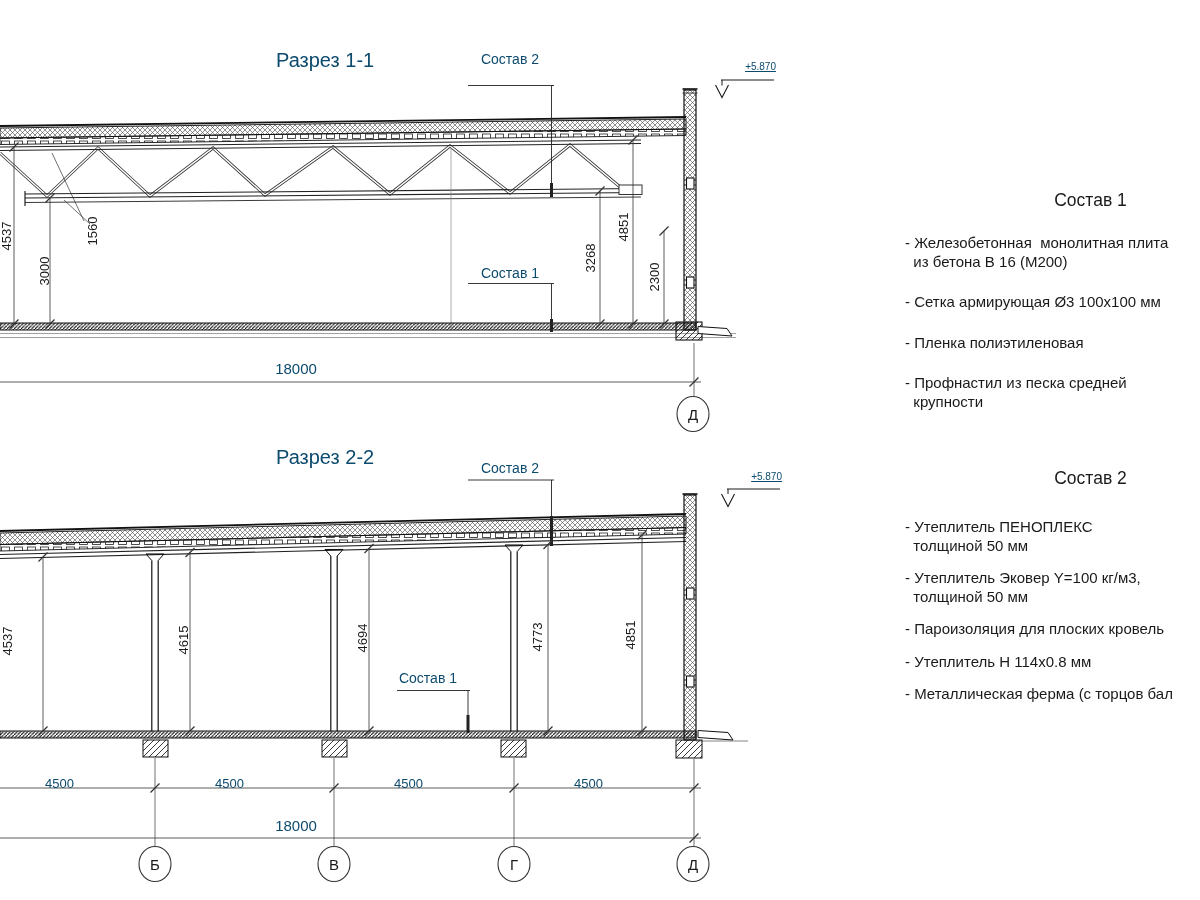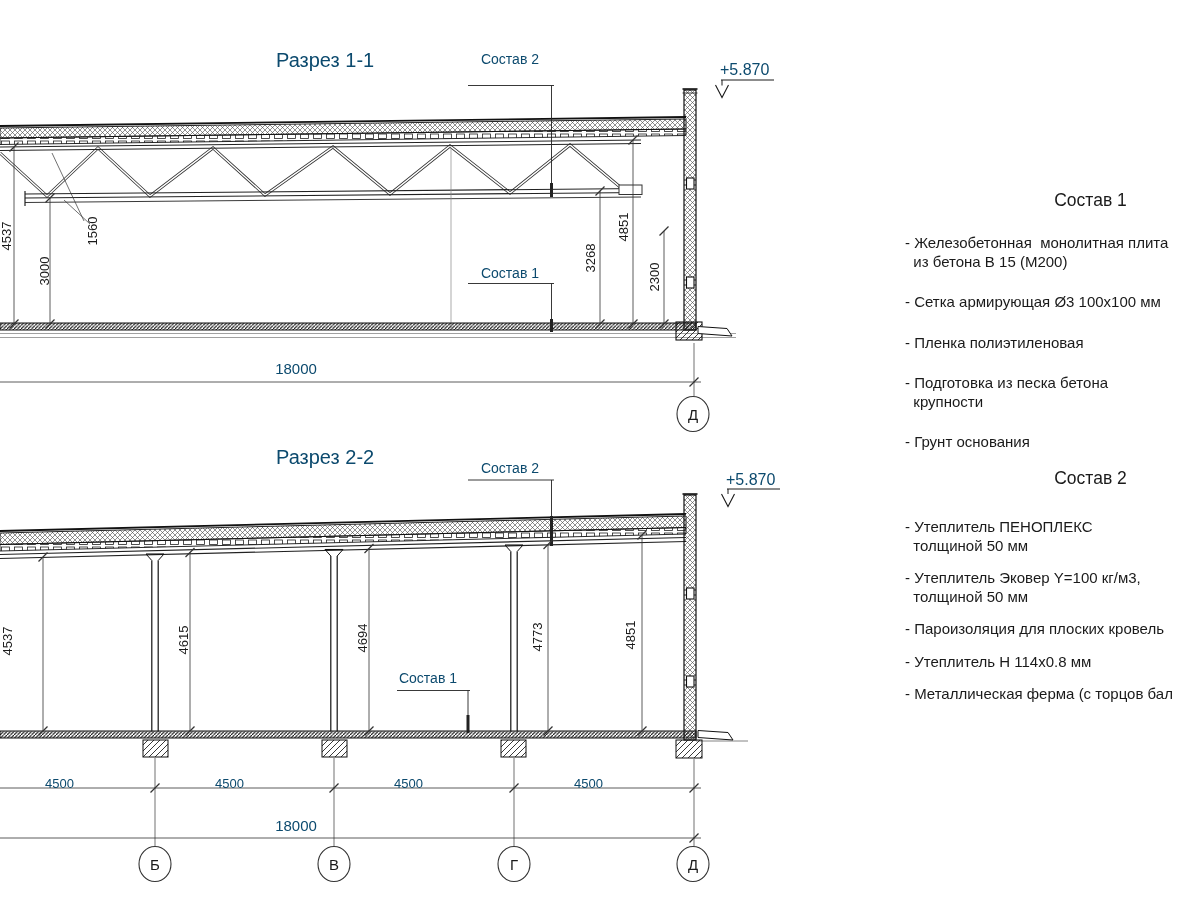--- a/index.html
+++ b/index.html
@@ -2,21 +2,21 @@
 <html><head>
 <meta charset="utf-8">
 <style>
   html,body{margin:0;padding:0;background:#fff;}
   .stage{position:relative;width:1200px;height:900px;background:#fff;overflow:hidden;
          font-family:"Liberation Sans",sans-serif;color:#1a1a1a;}
   .stage svg{position:absolute;left:0;top:0;}
   .lbl{position:absolute;white-space:nowrap;color:#0c4a6e;}
   .title{font-size:20px;}
   .callout{font-size:14px;width:88px;text-align:center;}
-  .elev{font-size:16px;width:56px;text-align:left;}
+  .elev{font-size:10px;width:56px;text-align:right;text-decoration:underline;}
   .hdim{font-size:15px;width:84px;text-align:center;}
   .sdim{font-size:13px;width:60px;}
   .vdim{position:absolute;width:60px;height:16px;line-height:16px;text-align:center;
         font-size:13px;transform:rotate(-90deg);color:#1a1a1a;}
   .legend{position:absolute;width:293px;overflow:hidden;}
   .legend .hd{font-size:17.5px;line-height:20px;text-align:center;padding-left:78px;}
   .legend .item{font-size:15px;line-height:18.5px;white-space:pre;}
   .lg1 .hd{margin-bottom:24px;} .lg1 .item{margin-bottom:22px;}
   .lg2 .hd{margin-bottom:30px;} .lg2 .item{margin-bottom:14px;}
   text{font-family:"Liberation Sans",sans-serif;fill:#1a1a1a;}
@@ -259,26 +259,25 @@
 <div class="vdim" style="left:601px;top:627px;">4851</div>
 <div class="lbl sdim" style="left:45px;top:776px;">4500</div>
 <div class="lbl sdim" style="left:215px;top:776px;">4500</div>
 <div class="lbl sdim" style="left:394px;top:776px;">4500</div>
 <div class="lbl sdim" style="left:574px;top:776px;">4500</div>
 <div class="lbl hdim" style="left:254px;top:817px;">18000</div>
 
 <div class="legend lg1" style="left:905px;top:190px;">
   <div class="hd">Состав 1</div>
   <div class="item">- Железобетонная  монолитная плита
-  из бетона В 15 (М200)</div>
+  из бетона В 16 (М200)</div>
   <div class="item">- Сетка армирующая Ø3 100х100 мм</div>
   <div class="item">- Пленка полиэтиленовая</div>
-  <div class="item">- Подготовка из песка бетона
+  <div class="item">- Профнастил из песка средней
   крупности</div>
-  <div class="item">- Грунт основания</div>
 </div>
 
 <div class="legend lg2" style="left:905px;top:468px;">
   <div class="hd">Состав 2</div>
   <div class="item">- Утеплитель ПЕНОПЛЕКС
   толщиной 50 мм</div>
   <div class="item">- Утеплитель Эковер Y=100 кг/м3,
   толщиной 50 мм</div>
   <div class="item">- Пароизоляция для плоских кровель</div>
   <div class="item">- Утеплитель Н 114х0.8 мм</div>

